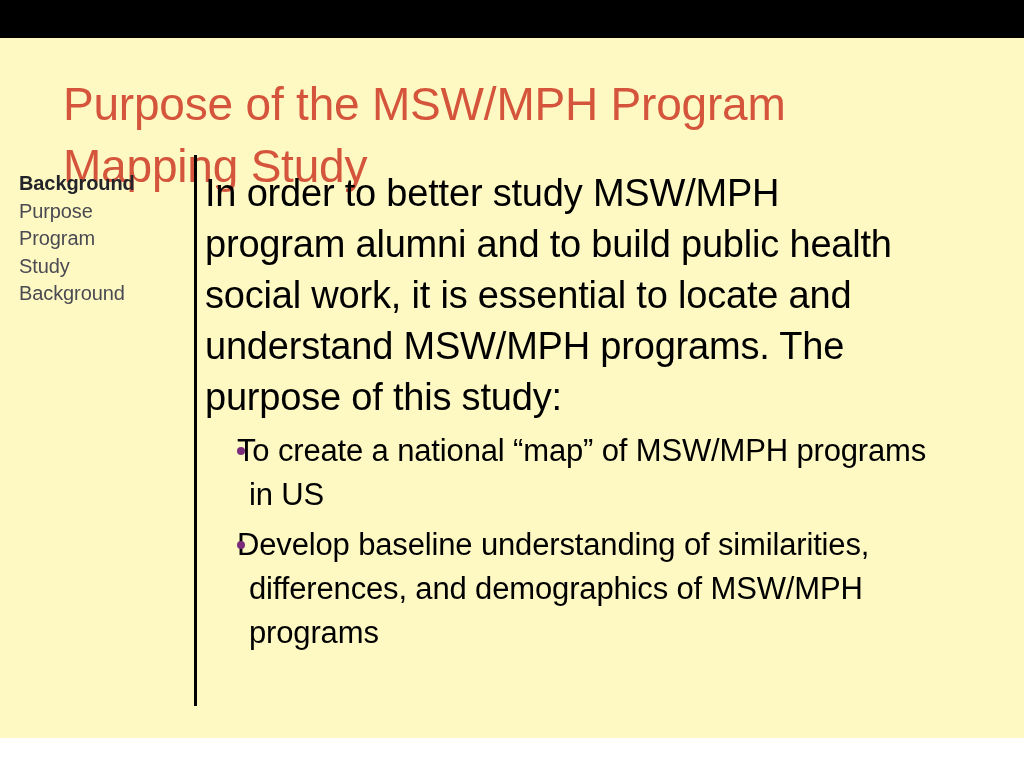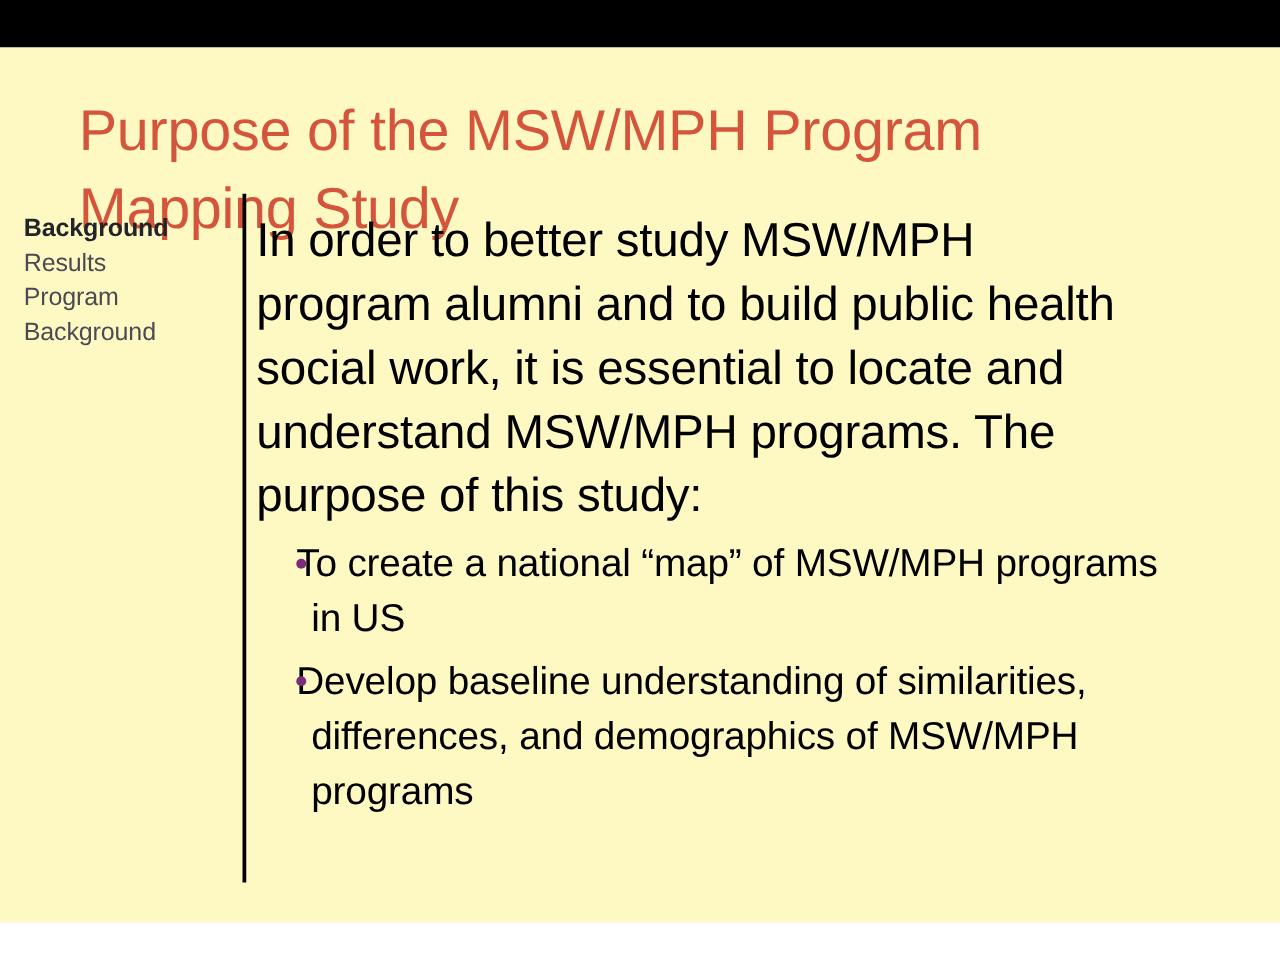--- a/index.html
+++ b/index.html
@@ -148,22 +148,23 @@
 
   <div class="letterbox letterbox-top"></div>
 
   <div id="slide-canvas">
 
     <h1 id="slide-title">Purpose of the MSW/MPH Program
 Mapping Study</h1>
 
     <nav id="section-nav">
       <div class="nav-item is-active">Background</div>
-      <div class="nav-item">Results</div>
+      <div class="nav-item">Purpose</div>
       <div class="nav-item">Program</div>
+      <div class="nav-item">Study</div>
       <div class="nav-item">Background</div>
     </nav>
 
     <div id="content-divider"></div>
 
     <div id="content-body">
 
       <p id="lead-paragraph">In order to better study MSW/MPH program alumni and to build public health social work, it is essential to locate and understand MSW/MPH programs. The purpose of this study:</p>
 
       <ul id="bullet-list">

